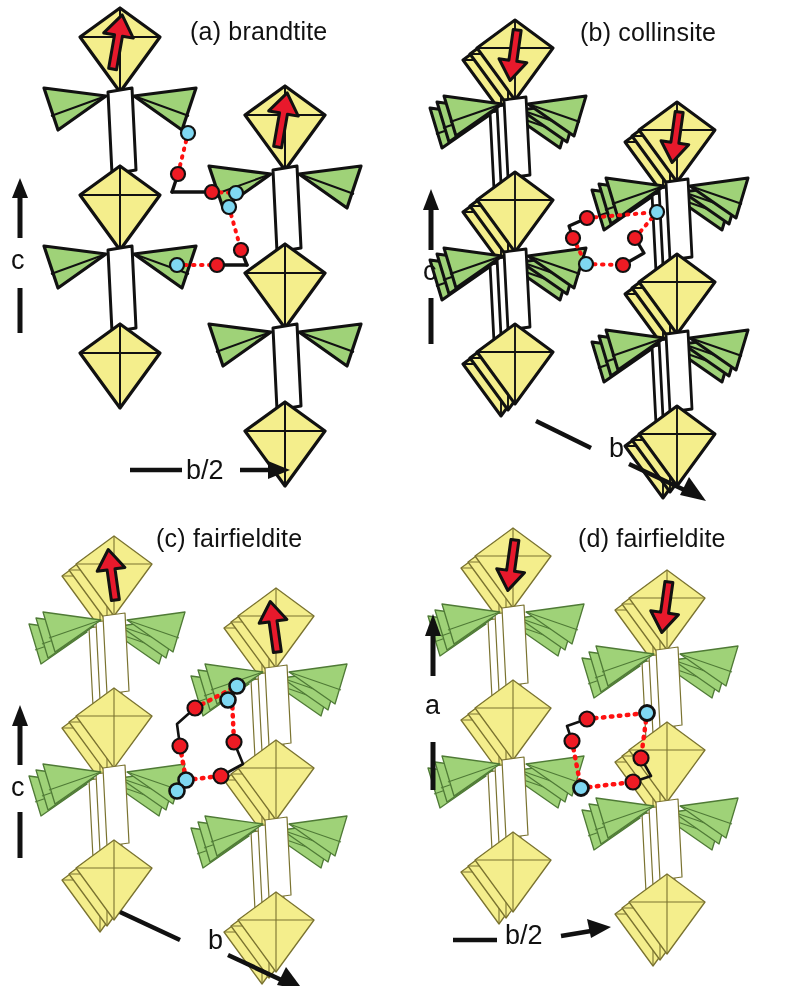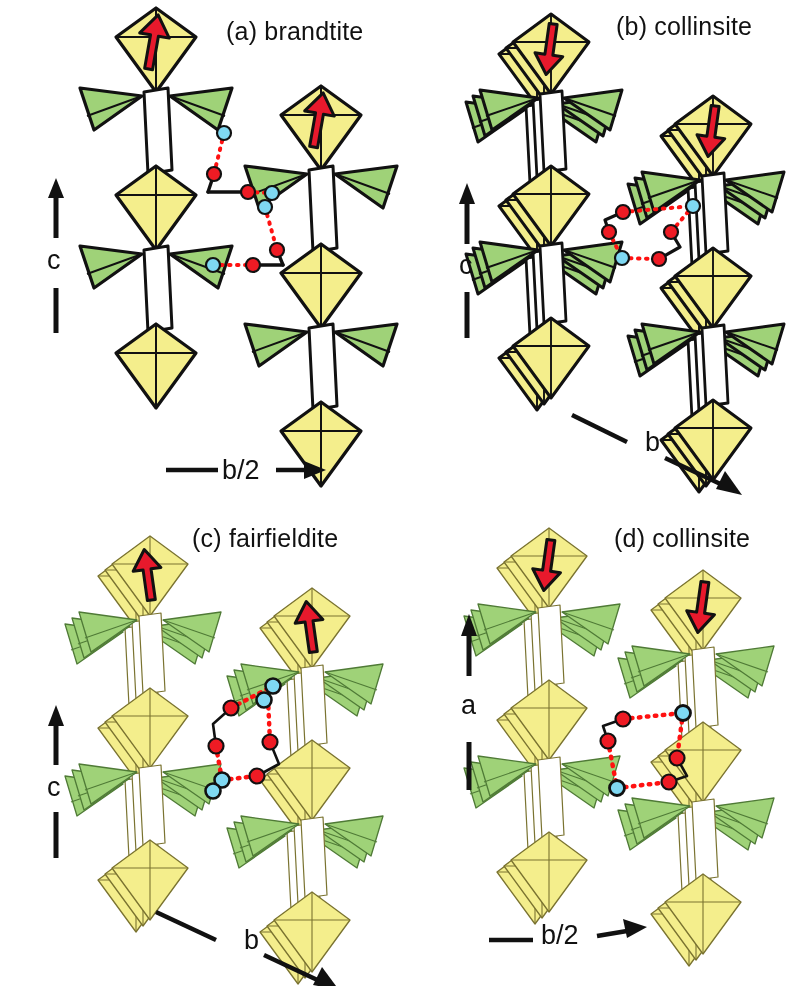--- a/index.html
+++ b/index.html
@@ -1,18 +1,18 @@
 <!DOCTYPE html>
 <html><head>
 <meta charset="utf-8">
 <style>
   html,body{margin:0;padding:0;background:#ffffff;}
   body{width:801px;height:986px;font-family:"Liberation Sans",sans-serif;}
   #fig{position:relative;width:801px;height:986px;overflow:hidden;background:#fff;}
-  .panel{position:absolute;margin-left:36px;}
+  .panel{position:absolute;}
   .ptitle{position:absolute;font-size:25px;color:#111;letter-spacing:.2px;white-space:nowrap;}
   .axlabel{position:absolute;font-size:27px;color:#111;}
   svg{display:block;overflow:visible;}
 </style>
 </head>
 <body>
 
 <div id="fig">
 
   <div class="panel" style="left:0;top:0;width:400px;height:500px;">
@@ -123,21 +123,21 @@
         <line x1="130" y1="470" x2="182" y2="470" stroke="#111" stroke-width="4.5"></line>
         <line x1="240" y1="470" x2="278" y2="470" stroke="#111" stroke-width="4.5"></line>
         <polygon points="290,470 268,461 268,479" fill="#111"></polygon>
       </g>
     </svg>
 
     <div class="axlabel" style="left:11px;top:245px;">c</div>
     <div class="axlabel" style="left:186px;top:455px;">b/2</div>
   </div>
 
-  <div class="panel" style="left:401px;top:0;width:400px;height:500px;">
+  <div class="panel" style="left:401px;top:6px;width:400px;height:500px;">
     <div class="ptitle" style="left:179px;top:12px;">(b) collinsite</div>
 
     <svg width="400" height="500" viewBox="0 0 400 500">
       <defs>
         <g id="B_oct">
           <polygon points="0,-40 38,-12 0,40 -38,-12" fill="#f4ee8c" stroke="#111" stroke-width="3" stroke-linejoin="round"></polygon>
           <line x1="-38" y1="-12" x2="38" y2="-12" stroke="#111" stroke-width="1.9"></line>
           <line x1="0" y1="-40" x2="0" y2="40" stroke="#111" stroke-width="1.9"></line>
         </g>
         <g id="B_tetL">
@@ -333,21 +333,21 @@
         <line x1="228" y1="455" x2="290" y2="484" stroke="#111" stroke-width="4.5"></line>
         <polygon points="303,490 277,485 286,467" fill="#111"></polygon>
       </g>
     </svg>
 
     <div class="axlabel" style="left:11px;top:272px;">c</div>
     <div class="axlabel" style="left:208px;top:425px;">b</div>
   </div>
 
   <div class="panel" style="left:401px;top:500px;width:400px;height:486px;">
-    <div class="ptitle" style="left:177px;top:24px;">(d) collinsite</div>
+    <div class="ptitle" style="left:177px;top:24px;">(d) fairfieldite</div>
 
     <svg width="400" height="486" viewBox="0 0 400 486">
       <defs>
         <g id="D_arrow_dn">
           <path d="M0,-26 L0,5 L-10,5 L4,25 L18,5 L8,5 L8,-26 Z" fill="#e8192c" stroke="#111" stroke-width="3" stroke-linejoin="round"></path>
         </g>
         <g id="D_chain">
           <use href="#C_oct" x="0" y="0"></use>
           <polygon points="-11,40 11,37 15,115 -7,118" fill="#ffffff" stroke="#7a7330" stroke-width="1.2" stroke-linejoin="round"></polygon>
           <g transform="translate(-13,44)">

